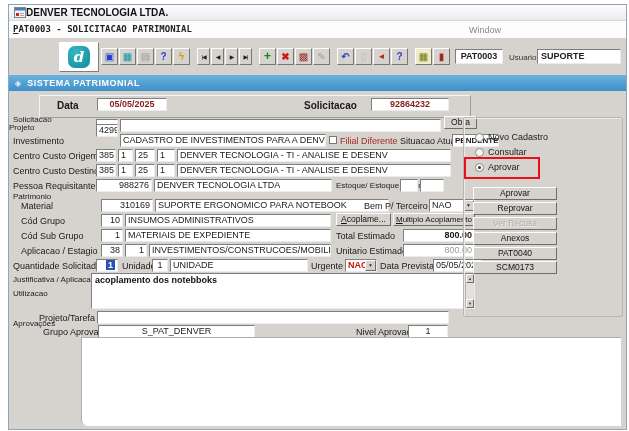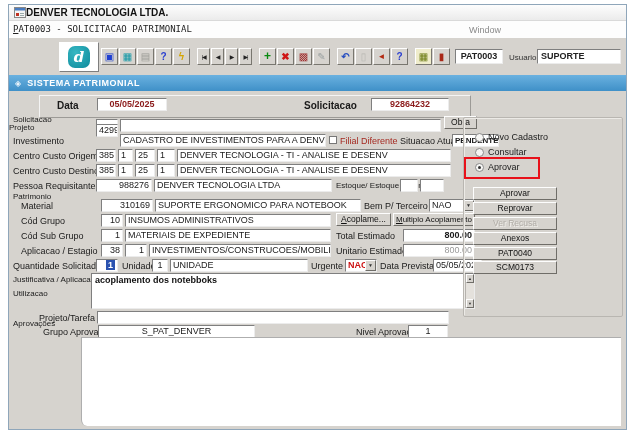--- a/index.html
+++ b/index.html
@@ -6,21 +6,21 @@
   body{width:629px;height:431px;background:#fff;position:relative;overflow:hidden;
        font-family:"Liberation Sans",sans-serif;}
   .window{position:absolute;left:8px;top:4px;width:617px;height:424px;background:#d6d3ce;
           border:1px solid #8fa6ba;box-shadow:inset 0 0 0 1px #e7eef4;}
   
   .titlebar{position:absolute;left:0;top:0;right:0;height:16px;background:linear-gradient(#fdfdfd,#ebebeb);
             border-bottom:1px solid #d9d9d9;display:flex;align-items:center;gap:0;padding-left:5px;box-sizing:border-box;}
   .title{font-size:10px;font-weight:bold;color:#111;white-space:nowrap;}
   .menubar{position:absolute;left:0;top:16px;right:0;height:17px;background:#fdfdfd;border-bottom:1px solid #b9b9b9;}
   .menuitem{position:absolute;left:4px;top:3px;display:inline-block;font-family:"DejaVu Sans Mono",monospace;
-            font-size:9px;color:#222;white-space:nowrap;}
+            font-size:9px;color:#222;white-space:nowrap;font-weight:bold;}
   .menuitem::first-letter{text-decoration:underline;}
   .menuright{position:absolute;left:460px;top:4px;font-size:9px;color:#8a8a8a;}
   
   .toolbar{position:absolute;left:0;top:33px;right:0;height:37px;background:#d6d3ce;border-bottom:1px solid #b6b3ae;}
   .logo{position:absolute;left:50px;top:4px;width:38px;height:28px;background:#fff;border:1px solid;
         border-color:#fff #7e7e7e #7e7e7e #fff;display:flex;align-items:center;justify-content:center;}
   .logomark{width:22px;height:22px;border-radius:7px;background:radial-gradient(circle at 35% 30%,#36b7c2,#0e8a9c);
             color:#fff;font-family:"DejaVu Serif",serif;font-style:italic;font-weight:bold;font-size:15px;line-height:22px;text-align:center;}
   .tbtn{position:absolute;top:10px;width:17px;height:17px;background:#d6d3ce;border:1px solid;
         border-color:#fefefe #78766f #78766f #fefefe;box-sizing:border-box;font-size:10px;line-height:14px;
@@ -179,21 +179,21 @@
     <span class="lbl" style="left:4px;top:90px">Pessoa Requisitante</span>
     <div class="fld ra" style="left:87px;top:88px;width:56px">988276</div>
     <div class="fld" style="left:145px;top:88px;width:178px">DENVER TECNOLOGIA LTDA</div>
     <span class="lbl sm" style="left:327px;top:90px">Estoque/ Estoque Maximo</span>
     <div class="fld" style="left:391px;top:88px;width:18px"></div>
     <div class="fld" style="left:411px;top:88px;width:24px"></div>
 
     <span class="lbl sm" style="left:4px;top:101px">Patrimonio</span>
     <span class="lbl" style="left:12px;top:110px">Material</span>
     <div class="fld ra" style="left:92px;top:108px;width:52px">310169</div>
-    <div class="fld" style="left:146px;top:108px;width:206px">SUPORTE ERGONOMICO PARA NOTEBOOK</div>
+    <div class="fld" style="left:146px;top:108px;width:234px">SUPORTE ERGONOMICO PARA NOTEBOOK</div>
     <span class="lbl" style="left:355px;top:110px">Bem P/ Terceiro</span>
     <div class="fld" style="left:420px;top:108px;width:46px">
       <span>NAO</span>
       <span class="dar">▼</span>
     </div>
 
     <span class="lbl" style="left:12px;top:125px">Cód Grupo</span>
     <div class="fld ra" style="left:92px;top:123px;width:22px">10</div>
     <div class="fld" style="left:116px;top:123px;width:206px">INSUMOS ADMINISTRATIVOS</div>
     <button class="btn mnm" style="left:327px;top:122px;width:55px">Acoplame...</button>

